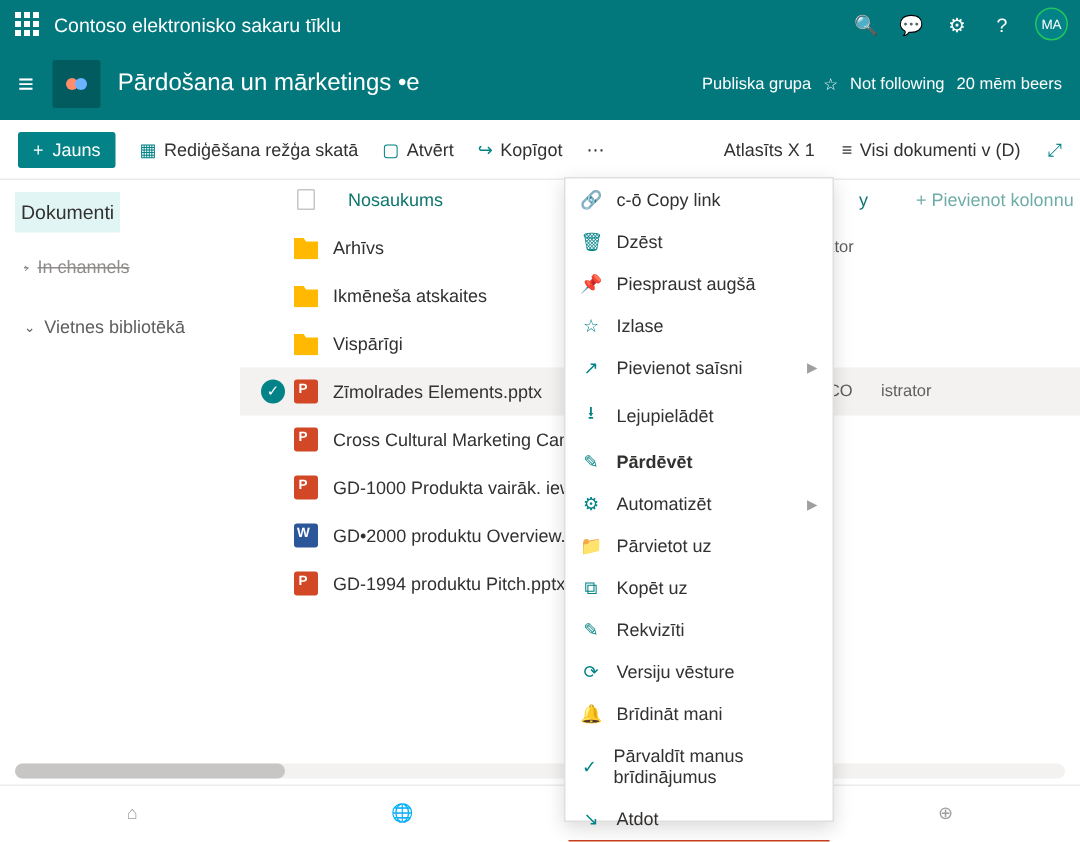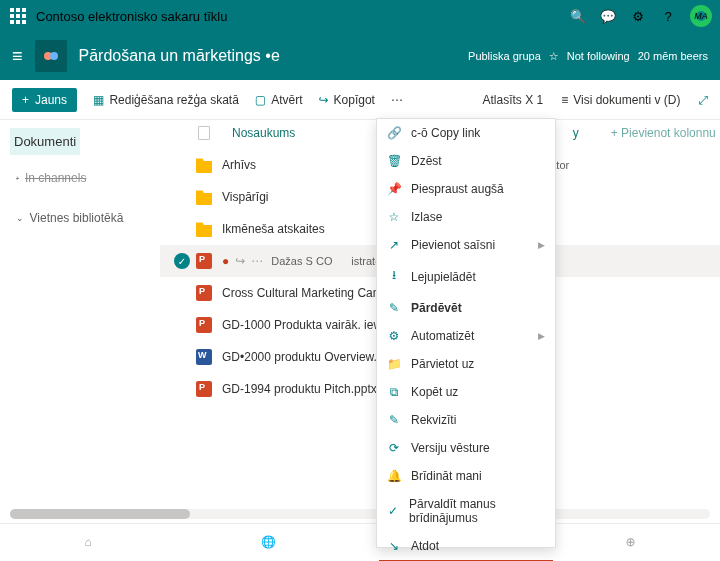--- a/index.html
+++ b/index.html
@@ -1,23 +1,23 @@
 <!DOCTYPE html>
 <html><head>
 <meta charset="utf-8">
 <style>
   * { box-sizing: border-box; margin: 0; padding: 0; }
   body { font-family: "Segoe UI", Arial, sans-serif; font-size: 12px; color: #323130; background: #fff; width: 720px; height: 561px; overflow: hidden; position: relative; }
-  .suite-bar { background: #03787c; color: #000000; height: 32px; display: flex; align-items: center; padding: 0 8px; }
+  .suite-bar { background: #03787c; color: #ffffff; height: 32px; display: flex; align-items: center; padding: 0 8px; }
   .waffle { width: 20px; height: 20px; display: flex; flex-wrap: wrap; gap: 2px; justify-content: center; align-content: center; margin-right: 8px; }
   .waffle span { width: 4px; height: 4px; background: #fff; }
   .suite-title { font-size: 13px; }
   .suite-right { margin-left: auto; display: flex; gap: 14px; align-items: center; }
   .suite-icon { width: 16px; height: 16px; display: inline-flex; align-items: center; justify-content: center; font-size: 13px; }
-  .avatar { width: 22px; height: 22px; border-radius: 50%; background: #038387; border: 6px solid #22c55e; display: flex; align-items: center; justify-content: center; font-size: 9px; font-style: italic; }
+  .avatar { width: 22px; height: 22px; border-radius: 50%; background: #038387; border: 1px solid #22c55e; display: flex; align-items: center; justify-content: center; font-size: 9px; }
   .site-header { background: #03787c; color: #fff; height: 48px; display: flex; align-items: center; padding: 0 12px; }
   .hamburger { font-size: 18px; margin-right: 12px; }
   .site-logo { width: 32px; height: 32px; background: #025c5f; border-radius: 2px; margin-right: 12px; display:flex; align-items:center; justify-content:center; }
   .site-title { font-size: 16px; font-weight: 400; }
   .site-right { margin-left: auto; font-size: 11px; display: flex; gap: 8px; }
   .cmdbar { height: 40px; border-bottom: 1px solid #edebe9; display: flex; align-items: center; padding: 0 12px; gap: 16px; font-size: 12px; color: #323130; }
   .btn-new { background: #038387; color: #fff; padding: 5px 10px; border-radius: 2px; display: flex; align-items: center; gap: 6px; font-size: 12px; }
   .cmd-item { display: flex; align-items: center; gap: 5px; color: #323130; }
   .cmd-icon { color: #038387; }
   .cmd-right { margin-left: auto; display: flex; align-items: center; gap: 18px; font-size: 12px; }
@@ -151,34 +151,35 @@
         <div class="row">
           <span class="spacer16"></span>
           <span class="ficon folder"></span>
           <span class="fname">Arhīvs</span>
           <span class="fmod">Jāter</span>
           <span class="fby">strator</span>
         </div>
         <div class="row">
           <span class="spacer16"></span>
           <span class="ficon folder"></span>
+          <span class="fname">Ikmēneša atskaites</span>
+          <span class="fmod">Augur sty</span>
+          <span class="fby"></span>
+        </div>
+        <div class="row">
+          <span class="spacer16"></span>
+          <span class="ficon folder"></span>
           <span class="fname">Vispārīgi</span>
           <span class="fmod">Augur sty</span>
           <span class="fby">pp</span>
-        </div>
-        <div class="row">
-          <span class="spacer16"></span>
-          <span class="ficon folder"></span>
-          <span class="fname">Ikmēneša atskaites</span>
-          <span class="fmod">Augur sty</span>
-          <span class="fby"></span>
         </div>
         <div class="row sel">
           <span class="sel-circle">✓</span>
           <span class="ficon pptx"></span>
+          <span class="fname">Zīmolrades Elements.pptx</span>
           <span class="row-icons">
             <span style="color:#c43e1c;">●</span>
             <span>↪</span>
             <span>⋯</span>
           </span>
           <span class="fmod">Dažas S CO</span>
           <span class="fby">istrator</span>
         </div>
         <div class="row">
           <span class="spacer16"></span>

